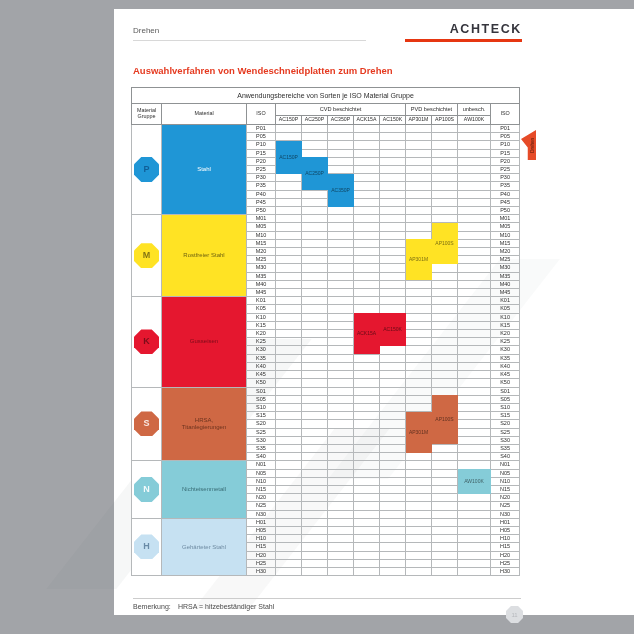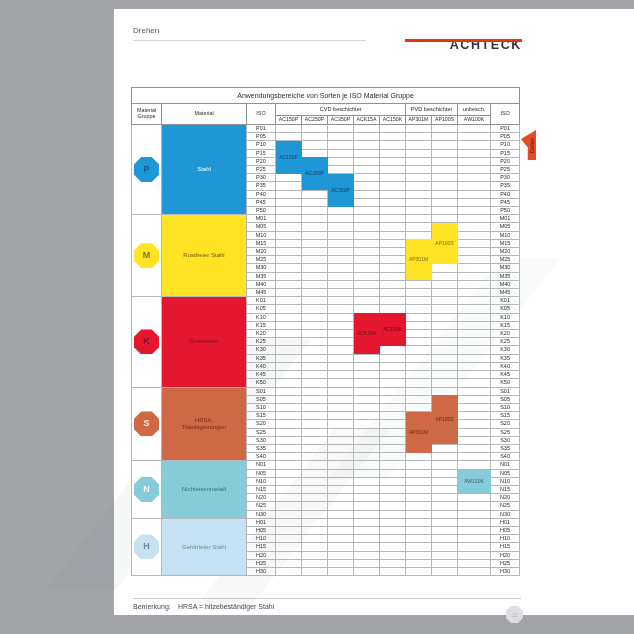--- a/index.html
+++ b/index.html
@@ -14,21 +14,21 @@
     background:#ffffff;
   }
   
   .wm{position:absolute;background:rgba(110,116,122,0.06);transform:skewX(-38deg);pointer-events:none;}
   .wm.w1{left:30px;top:330px;width:70px;height:250px;}
   .wm.w2{left:150px;top:420px;width:55px;height:180px;background:rgba(110,116,122,0.05);}
   .wm.w3{left:300px;top:250px;width:60px;height:220px;background:rgba(110,116,122,0.04);}
 
   .chapter-label{position:absolute;left:19px;top:17px;font-size:8px;color:#5a5a5a;}
   .header-rule{position:absolute;left:19px;top:31px;width:233px;height:1px;background:#d8d8d8;}
-  .brand{position:absolute;left:250px;top:29px;width:158px;text-align:right;
+  .brand{position:absolute;left:250px;top:13px;width:158px;text-align:right;
     font-size:12.5px;font-weight:800;letter-spacing:1.6px;color:#35353d;}
   .brand-underline{position:absolute;left:291px;top:30px;width:117px;height:3px;background:#e63611;}
   .page-title{position:absolute;left:19px;top:56px;font-size:9.5px;font-weight:bold;color:#e53a20;}
 
   .tablewrap{position:absolute;left:17px;top:78px;width:388px;}
   table{border-collapse:collapse;table-layout:fixed;width:388px;}
   th,td{border:1px solid #b5b8ba;padding:0;margin:0;overflow:hidden;
     font-family:"Liberation Sans", sans-serif;font-weight:normal;color:#2e2e2e;}
   th{border-color:#8f9294;}
   table{border:1px solid #58595b;}
@@ -77,20 +77,21 @@
 <div class="page">
   <div class="wm w1"></div>
   <div class="wm w2"></div>
   <div class="wm w3"></div>
 
   <div class="chapter-label">Drehen</div>
   <div class="header-rule"></div>
   <div class="brand">ACHTECK</div>
   <div class="brand-underline"></div>
 
+  <div class="page-title">Auswahlverfahren von Wendeschneidplatten zum Drehen</div>
 
   <div class="tablewrap" id="tablewrap">
       <table style="position: relative;">
         <colgroup>
           <col style="width: 30px;">
           <col style="width: 85px;">
           <col style="width: 29px;">
           <col style="width: 26px;">
           <col style="width: 26px;">
           <col style="width: 26px;">

